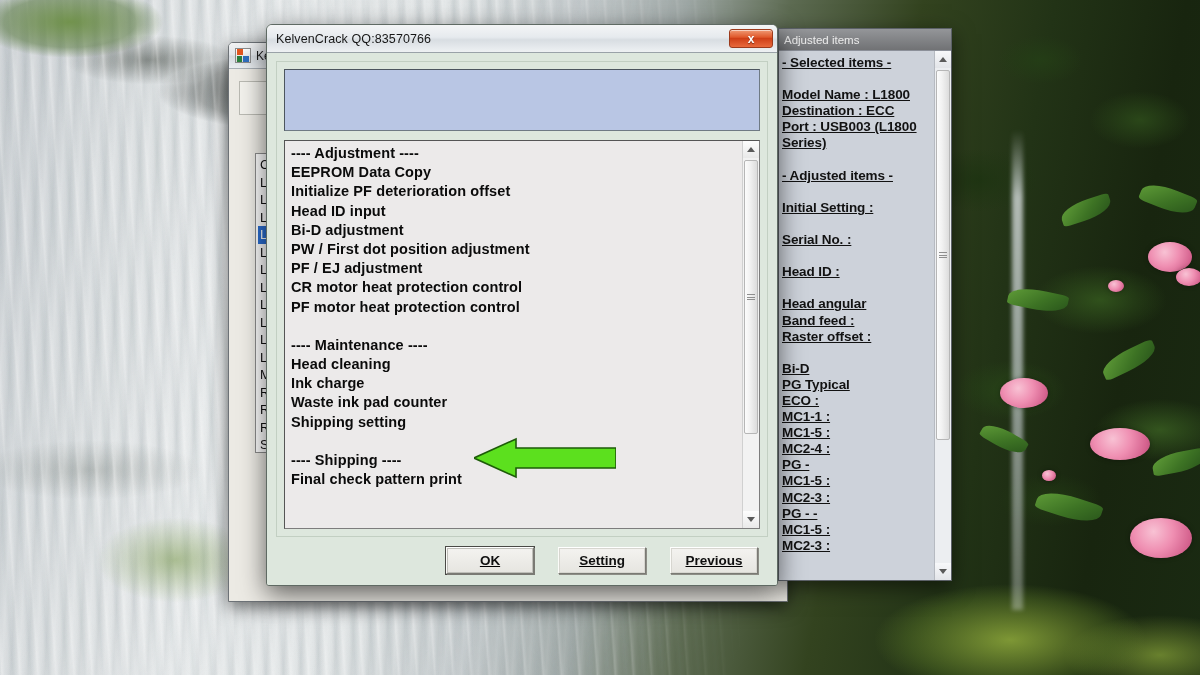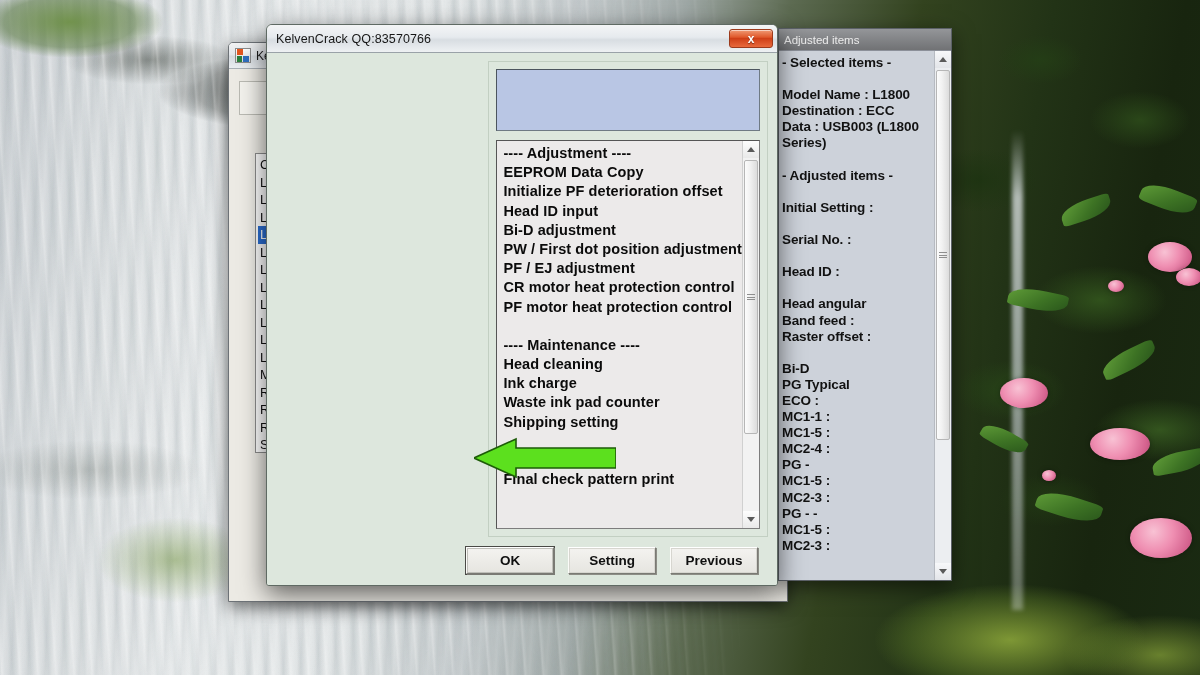--- a/index.html
+++ b/index.html
@@ -151,21 +151,20 @@
     background: linear-gradient(180deg, #f09a74 0%, #e0592c 42%, #cf3f17 50%, #e8693c 100%);
     border: 1px solid #9c3a1c; border-radius: 3px;
     box-shadow: inset 0 1px 0 rgba(255,255,255,.55);
     display: flex; align-items: center; justify-content: center;
     color: #fff; font-size: 12px; font-weight: bold; cursor: pointer;
     text-shadow: 0 1px 1px rgba(0,0,0,.45);
   }
   #dlg-body {
     flex: 1 1 auto; padding: 8px 9px 0 9px; display: flex; flex-direction: column;
     background: #dde7dd;
-    align-items: flex-end;
   }
   #dlg-inner {
     border: 1px solid #c2cfc2; background: #dde7dd; padding: 7px;
     flex: 1 1 auto; display: flex; flex-direction: column; min-height: 0;
   }
   #status-box {
     flex: 0 0 62px; background: #b9c6e4;
     border: 1px solid #6f7a84;
     border-top-color:#4c555e; border-left-color:#4c555e;
     margin-bottom: 9px;
@@ -202,22 +201,23 @@
   .sthumb {
     position: absolute; left: 1px; right: 1px;
     background: linear-gradient(90deg,#fcfcfc 0%, #f2f2f2 40%, #dcdcdc 100%);
     border: 1px solid #b6b6b6; border-radius: 2px; cursor: grab;
     display: flex; align-items: center; justify-content: center;
   }
   .grip { width: 8px; }
   .grip i { display:block; height:1px; background:#8e8e8e; margin:1.5px 0; }
 
   #btn-row {
-    flex: 0 0 auto; display: flex; justify-content: flex-end; gap: 14px;
+    flex: 0 0 auto; display: flex; justify-content: flex-end; gap: 24px;
     padding: 10px 10px 11px 0;
+    text-decoration: underline;
   }
   .btn {
     min-width: 88px; height: 27px; padding: 0 12px;
     background: linear-gradient(180deg,#f4f3f0 0%, #e6e5e0 100%);
     border: 1px solid #7a7a74;
     border-top-color:#ffffff; border-left-color:#fbfbf8;
     box-shadow: 1px 1px 0 #8d8d86, inset 0 0 0 1px #d7d6d0;
     font-size: 13.5px; font-weight: bold; color: #101010;
     display: flex; align-items: center; justify-content: center; cursor: pointer;
   }
@@ -234,20 +234,21 @@
     flex: 0 0 21px;
     background: linear-gradient(180deg, rgba(96,96,96,.55) 0%, rgba(60,60,60,.65) 100%);
     display: flex; align-items: center; padding-left: 5px;
   }
   #adj-title-text { font-size: 11.5px; color: #ececec; }
   #adj-body { flex: 1 1 auto; display: flex; min-height: 0; background: #cdd2da; border-top:1px solid #8c9099; }
   #adj-text {
     flex: 1 1 auto; overflow: hidden; padding: 4px 0 0 3px;
     font-size: 13.5px; font-weight: bold; color: #121212; line-height: 16.1px;
     letter-spacing: -.1px;
+    text-decoration: underline;
   }
   #adj-text .al { white-space: nowrap; height: 16.1px; }
   #adj-text .al.blank { height: 16.1px; }
   #adjusted-window .sbar { background:#e7e9ec; border-left:1px solid #b6bac1; }
   #adjusted-window .sbtn { background: linear-gradient(180deg,#f7f8fa,#e3e5e9); }
   #adjusted-window .strack { background:#eceef1; }
 
   
   #green-arrow {
     position: absolute; left: 474px; top: 437px; width: 142px; height: 42px;
@@ -320,21 +321,21 @@
   <div id="adjusted-window">
     <div id="adj-titlebar">
       <span id="adj-title-text">Adjusted items</span>
     </div>
     <div id="adj-body">
       <div id="adj-text">
           <div class="al">- Selected items -</div>
           <div class="al blank"></div>
           <div class="al">Model Name : L1800</div>
           <div class="al">Destination : ECC</div>
-          <div class="al">Data : USB003 (L1800</div>
+          <div class="al">Port : USB003 (L1800</div>
           <div class="al">Series)</div>
           <div class="al blank"></div>
           <div class="al">- Adjusted items -</div>
           <div class="al blank"></div>
           <div class="al">Initial Setting :</div>
           <div class="al blank"></div>
           <div class="al">Serial No. :</div>
           <div class="al blank"></div>
           <div class="al">Head ID :</div>
           <div class="al blank"></div>

